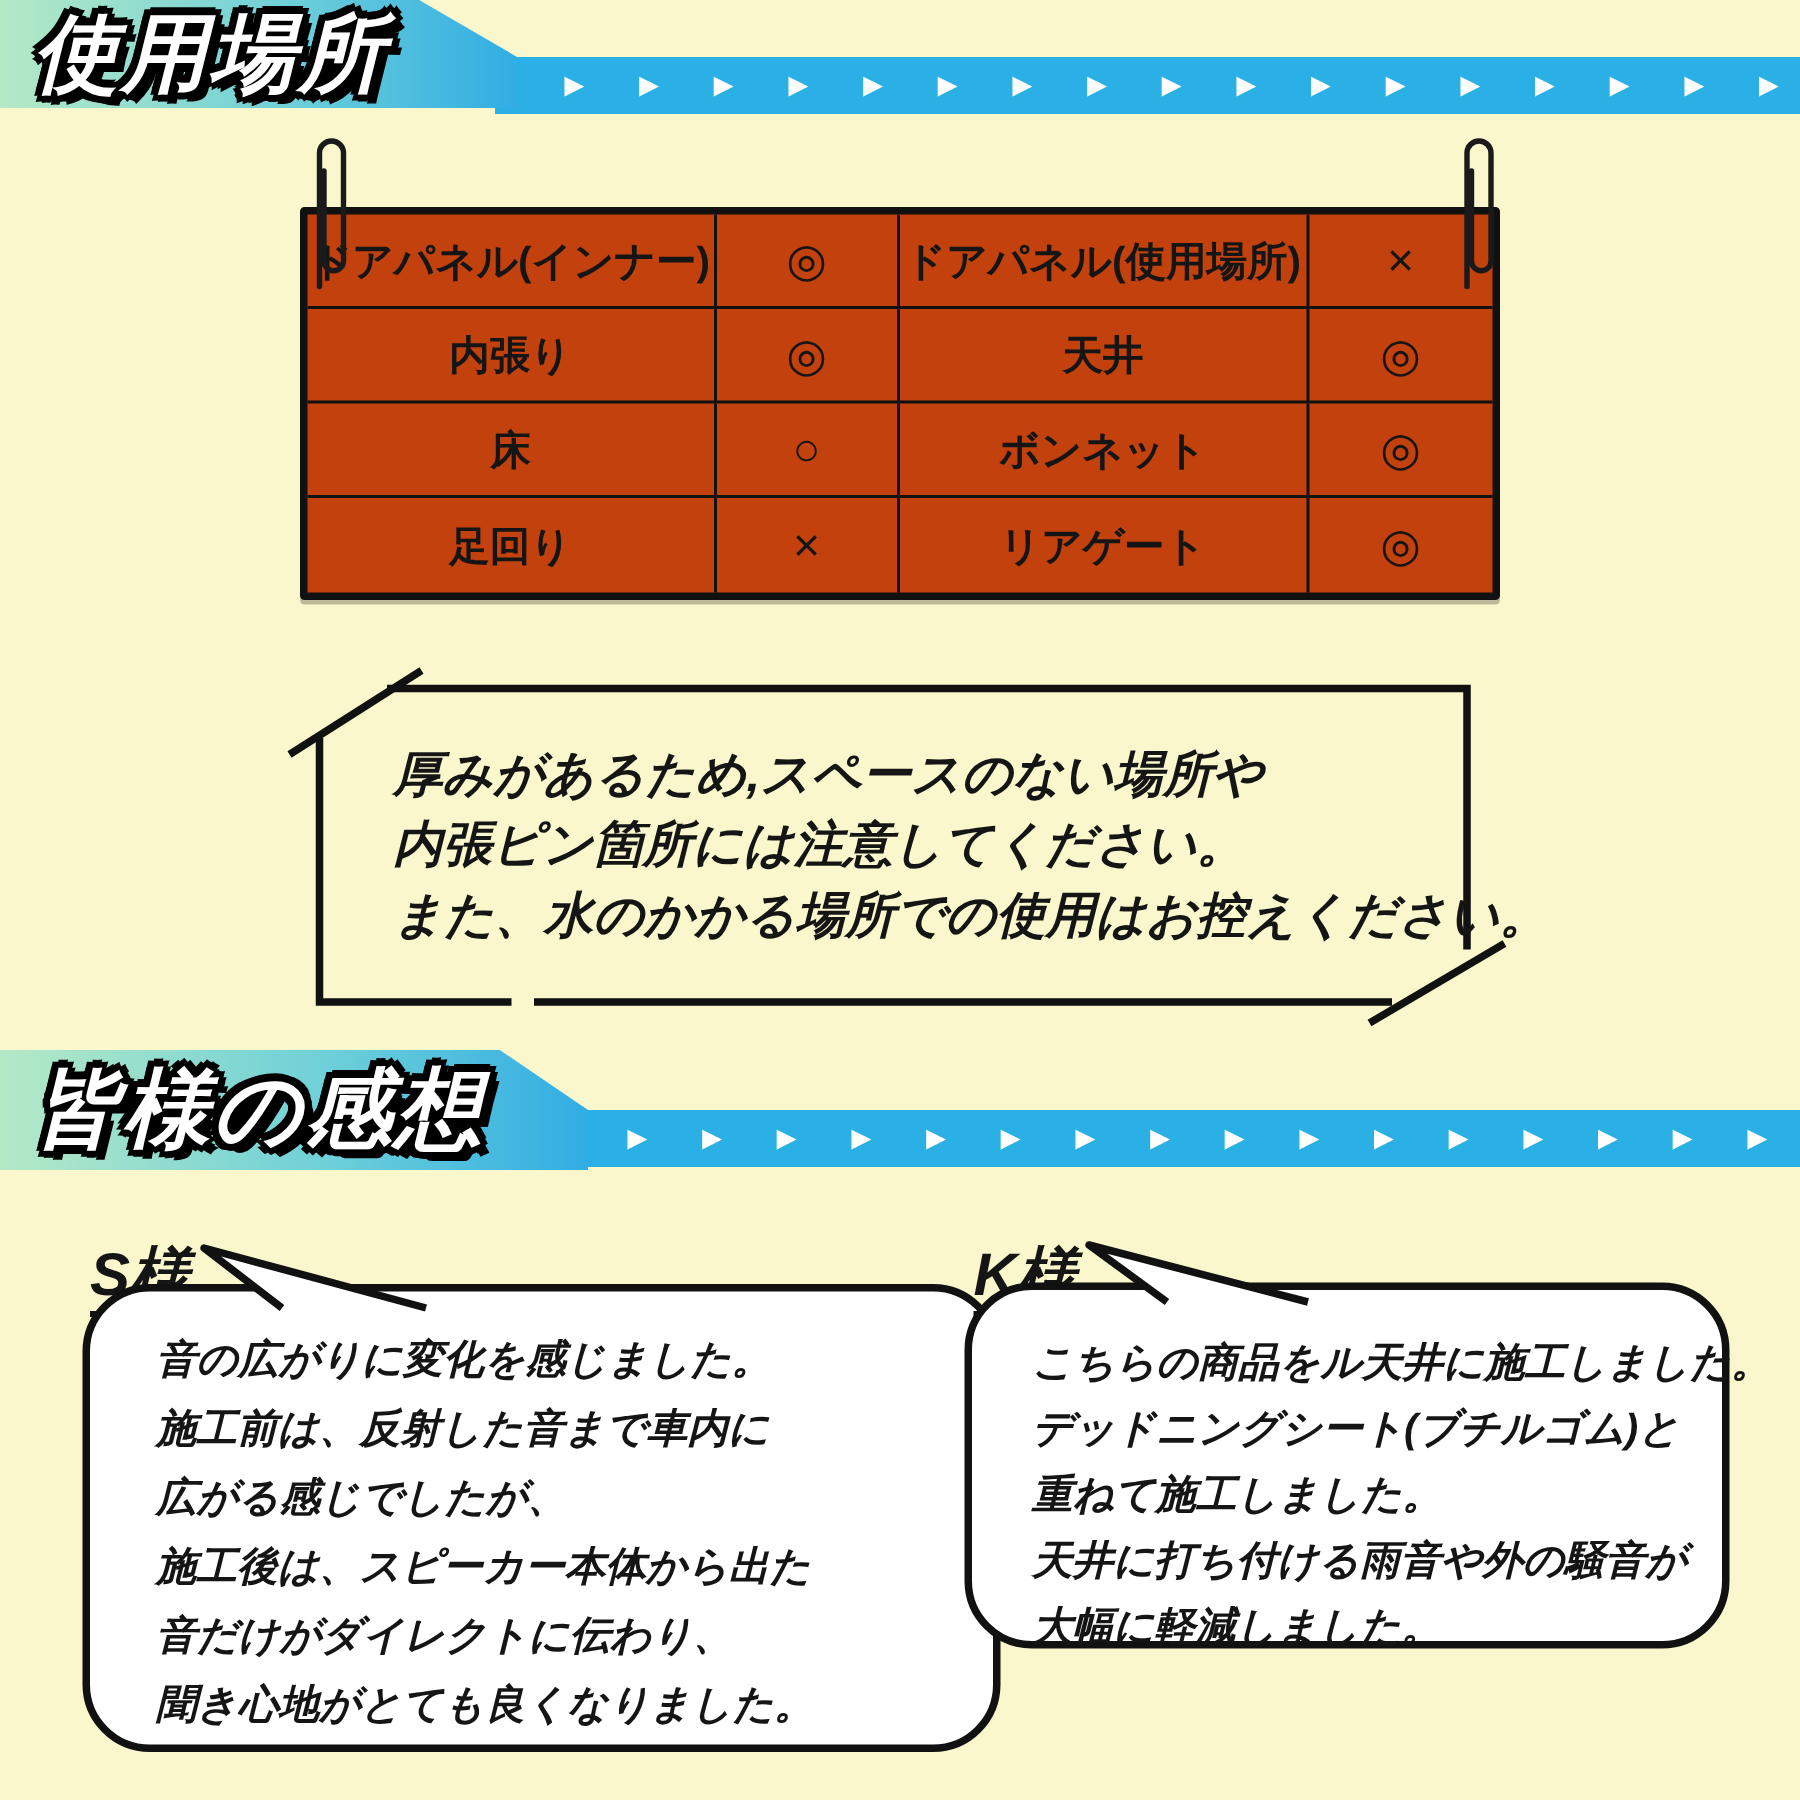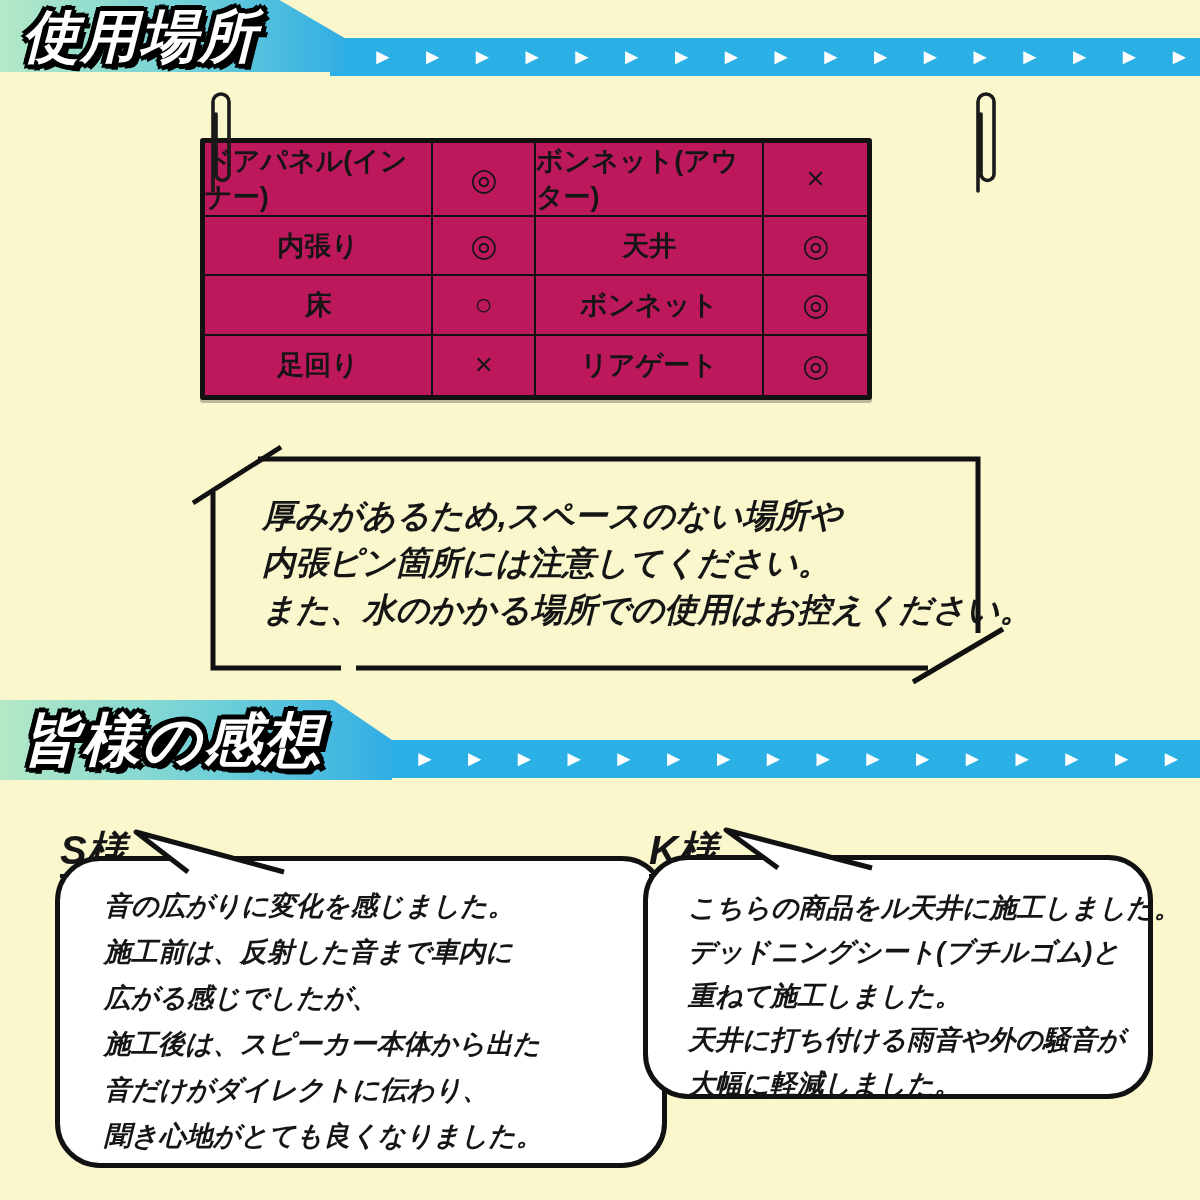--- a/index.html
+++ b/index.html
@@ -33,22 +33,22 @@
     color:#ffffff;white-space:nowrap;letter-spacing:2px;
     text-shadow:
       -4px -4px 0 #000,4px -4px 0 #000,-4px 4px 0 #000,4px 4px 0 #000,
       -5px 0 0 #000,5px 0 0 #000,0 -5px 0 #000,0 5px 0 #000,
       6px 6px 0 #000;
   }
   .t1{top:2px;font-size:57px;line-height:68px;}
   .t2{top:702px;font-size:58px;line-height:76px;}
   
   .usage-table{
-    position:absolute;left:200px;top:138px;width:672px;height:262px;
-    background:#be185d;border:5px solid #111;border-radius:3px;
+    position:absolute;left:200px;top:138px;width:800px;height:262px;
+    background:#c2410c;border:5px solid #111;border-radius:3px;
     display:grid;grid-template-columns:34.5% 15.5% 34.5% 15.5%;
     grid-template-rows:repeat(4,1fr);box-sizing:border-box;
     box-shadow:0 3px 0 rgba(0,0,0,.25);
   }
   .cell{
     display:flex;align-items:center;justify-content:center;
     border-right:2px solid #111;border-bottom:2px solid #111;
     font-size:27px;font-weight:600;
   }
   .cell.sym{font-size:31px;font-weight:500;}
@@ -91,21 +91,21 @@
 
   <div class="arrow-band band1">
     <span class="arrows">►►►►►►►►►►►►►►►►►►</span>
   </div>
   <div class="banner banner1"></div>
   <div class="banner-title t1">使用場所</div>
 
   <div class="usage-table">
     <div class="cell c1 r1">ドアパネル(インナー)</div>
     <div class="cell sym c2 r1">◎</div>
-    <div class="cell c3 r1">ボンネット(アウター)</div>
+    <div class="cell c3 r1">ドアパネル(使用場所)</div>
     <div class="cell sym c4 r1">×</div>
 
     <div class="cell c1 r2">内張り</div>
     <div class="cell sym c2 r2">◎</div>
     <div class="cell c3 r2">天井</div>
     <div class="cell sym c4 r2">◎</div>
 
     <div class="cell c1 r3">床</div>
     <div class="cell sym c2 r3">○</div>
     <div class="cell c3 r3">ボンネット</div>

